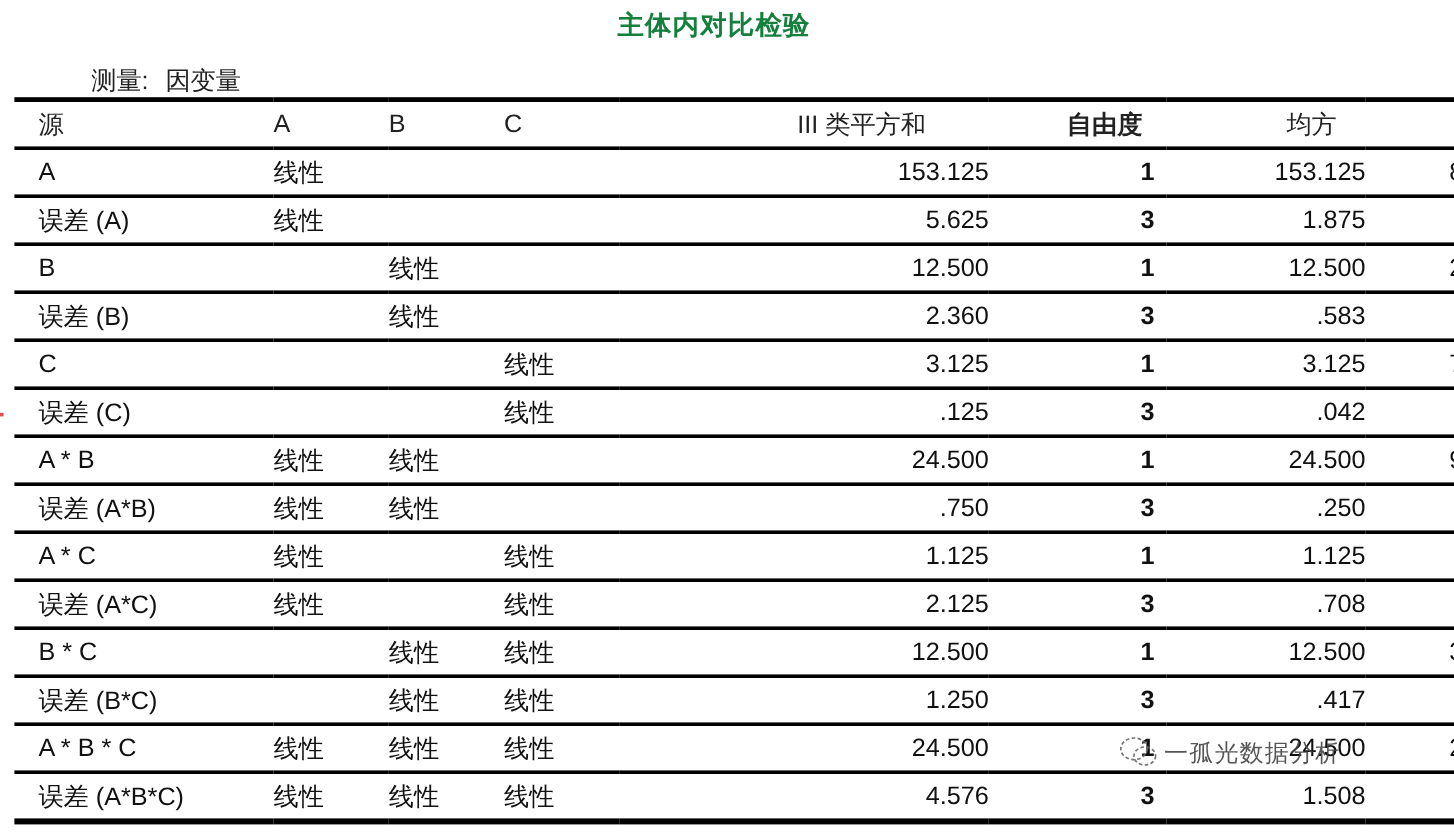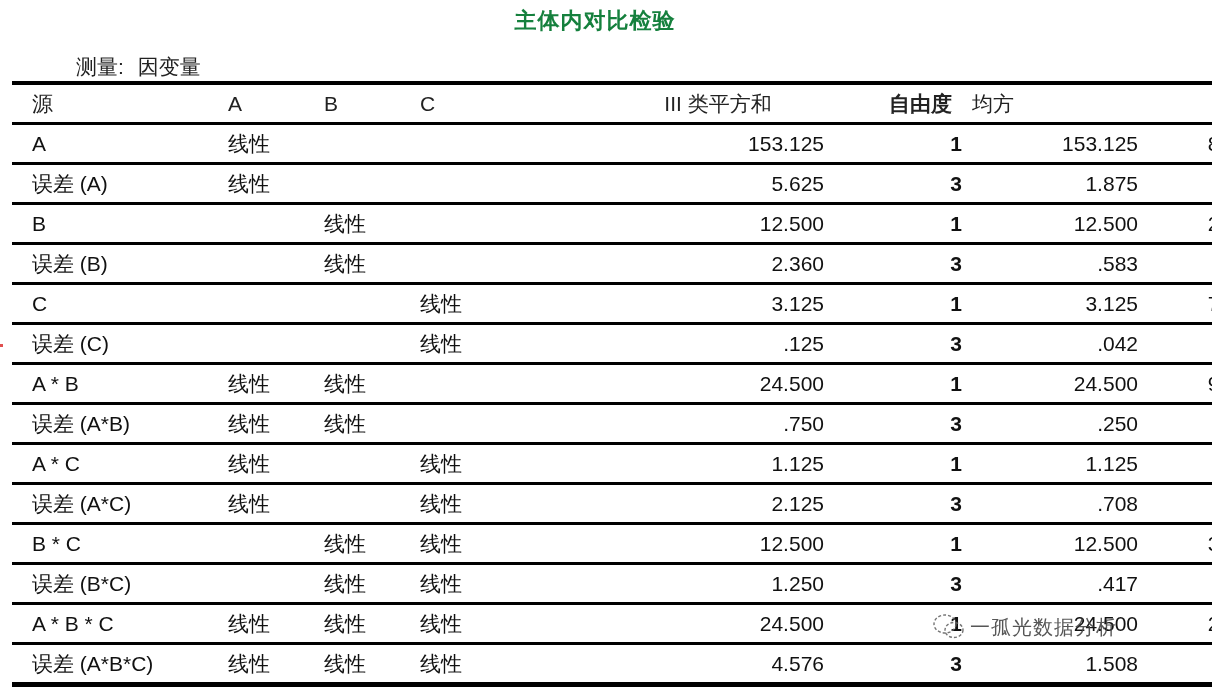--- a/index.html
+++ b/index.html
@@ -21,21 +21,21 @@
   .c-a { width: 96px; }
   .c-b { width: 96px; }
   .c-c { width: 96px; }
   .c-ss { width: 212px; }
   .c-df { width: 128px; font-weight: bold; }
   .c-ms { width: 142px; }
   .c-f { width: 114px; }
   td.num { text-align: right; }
   th.ss-h { text-align: center; padding-left: 96px; }
   th.df-h { text-align: right; padding-right: 20px; }
-  th.ms-h { padding-right: 24px; }
+  th.ms-h { text-align: right; padding-right: 24px; }
   th.f-h { text-align: right; padding-right: 20px; }
   td.df { text-align: right; padding-right: 10px; }
   td.ms { text-align: right; padding-right: 0; }
   td.f { text-align: right; padding-right: 0; }
   .redmark { position: absolute; left: 0; top: 344px; width: 3px; height: 3px; background: #e05050; }
   .watermark { position: absolute; left: 932px; top: 612px; font-size: 20px; color: #444;
                letter-spacing: 1px; opacity: 0.9; display: flex; align-items: center; justify-content: space-between; }
   .wm-icon { width: 34px; height: 30px; margin-right: 4px; }
 </style>
 </head>

